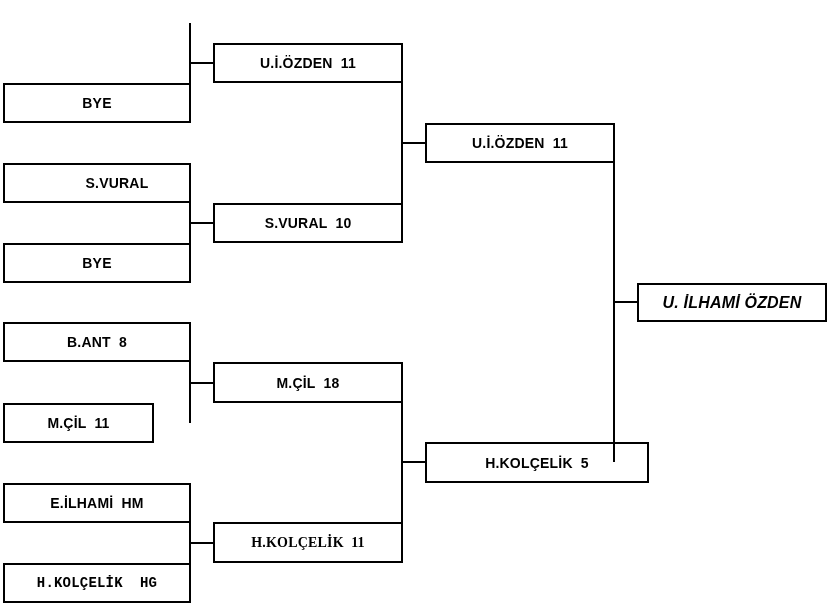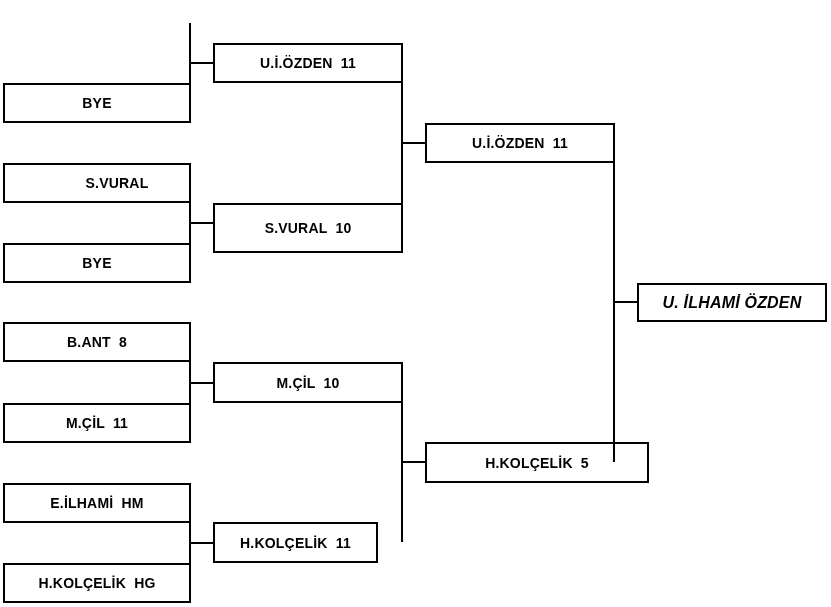--- a/index.html
+++ b/index.html
@@ -68,49 +68,49 @@
   </div>
   <div class="box" style="left:3px;top:163px;width:188px;height:40px;padding-left:40px;">
     <span class="lbl">S.VURAL</span>
   </div>
   <div class="box" style="left:3px;top:243px;width:188px;height:40px;">
     <span class="lbl">BYE</span>
   </div>
   <div class="box" style="left:3px;top:322px;width:188px;height:40px;text-align:center;">
     <span class="lbl">B.ANT  8</span>
   </div>
-  <div class="box" style="left:3px;top:403px;width:188px;height:40px;">
+  <div class="box" style="left:3px;top:403px;width:151px;height:40px;">
     <span class="lbl">M.ÇİL  11</span>
   </div>
   <div class="box" style="left:3px;top:483px;width:188px;height:40px;">
     <span class="lbl">E.İLHAMİ  HM</span>
   </div>
-  <div class="box" style="left:3px;top:563px;width:188px;height:40px;">
+  <div class="box" style="left:3px;top:563px;width:188px;height:40px;font-family:Liberation Mono, monospace;">
     <span class="lbl">H.KOLÇELİK  HG</span>
   </div>
 
   <div class="vline" style="left:189px;top:23px;width:2px;height:80px;"></div>
   <div class="hline" style="left:191px;top:62px;width:22px;height:2px;"></div>
   <div class="vline" style="left:189px;top:183px;width:2px;height:80px;"></div>
   <div class="hline" style="left:191px;top:222px;width:22px;height:2px;"></div>
   <div class="vline" style="left:189px;top:342px;width:2px;height:81px;"></div>
   <div class="hline" style="left:191px;top:382px;width:22px;height:2px;"></div>
   <div class="vline" style="left:189px;top:503px;width:2px;height:80px;"></div>
   <div class="hline" style="left:191px;top:542px;width:22px;height:2px;"></div>
 
   <div class="box" style="left:213px;top:43px;width:190px;height:40px;">
     <span class="lbl">U.İ.ÖZDEN  11</span>
   </div>
-  <div class="box" style="left:213px;top:203px;width:190px;height:50px;">
+  <div class="box" style="left:213px;top:203px;width:190px;height:40px;">
     <span class="lbl">S.VURAL  10</span>
   </div>
   <div class="box" style="left:213px;top:362px;width:190px;height:41px;">
-    <span class="lbl">M.ÇİL  10</span>
+    <span class="lbl">M.ÇİL  18</span>
   </div>
-  <div class="box" style="left:213px;top:522px;width:165px;height:41px;">
+  <div class="box" style="left:213px;top:522px;width:190px;height:41px;font-family:Liberation Serif, serif;">
     <span class="lbl">H.KOLÇELİK  11</span>
   </div>
 
   <div class="vline" style="left:401px;top:63px;width:2px;height:160px;"></div>
   <div class="hline" style="left:403px;top:142px;width:22px;height:2px;"></div>
   <div class="vline" style="left:401px;top:382px;width:2px;height:160px;"></div>
   <div class="hline" style="left:403px;top:461px;width:22px;height:2px;"></div>
 
   <div class="box" style="left:425px;top:123px;width:190px;height:40px;">
     <span class="lbl">U.İ.ÖZDEN  11</span>

